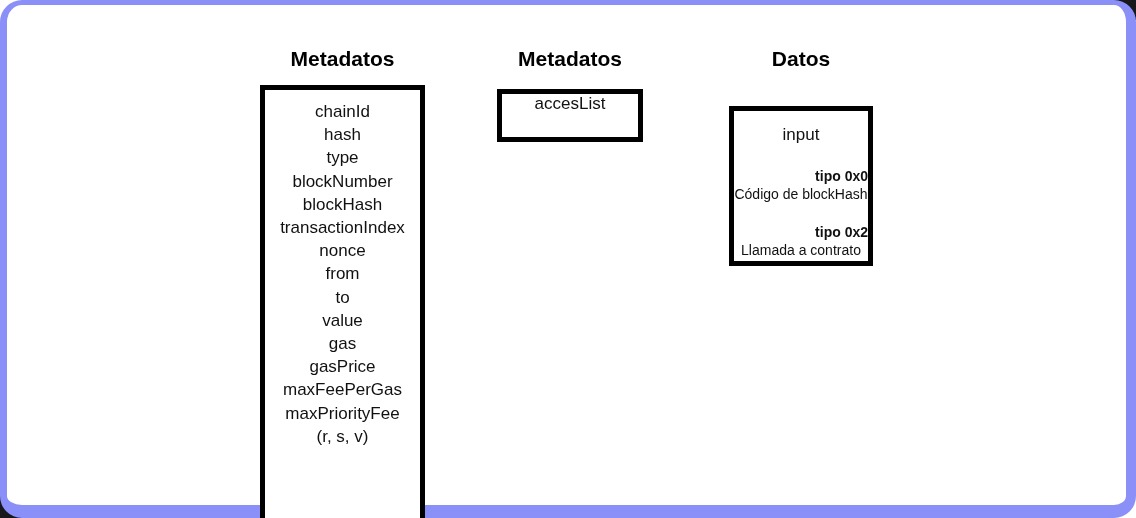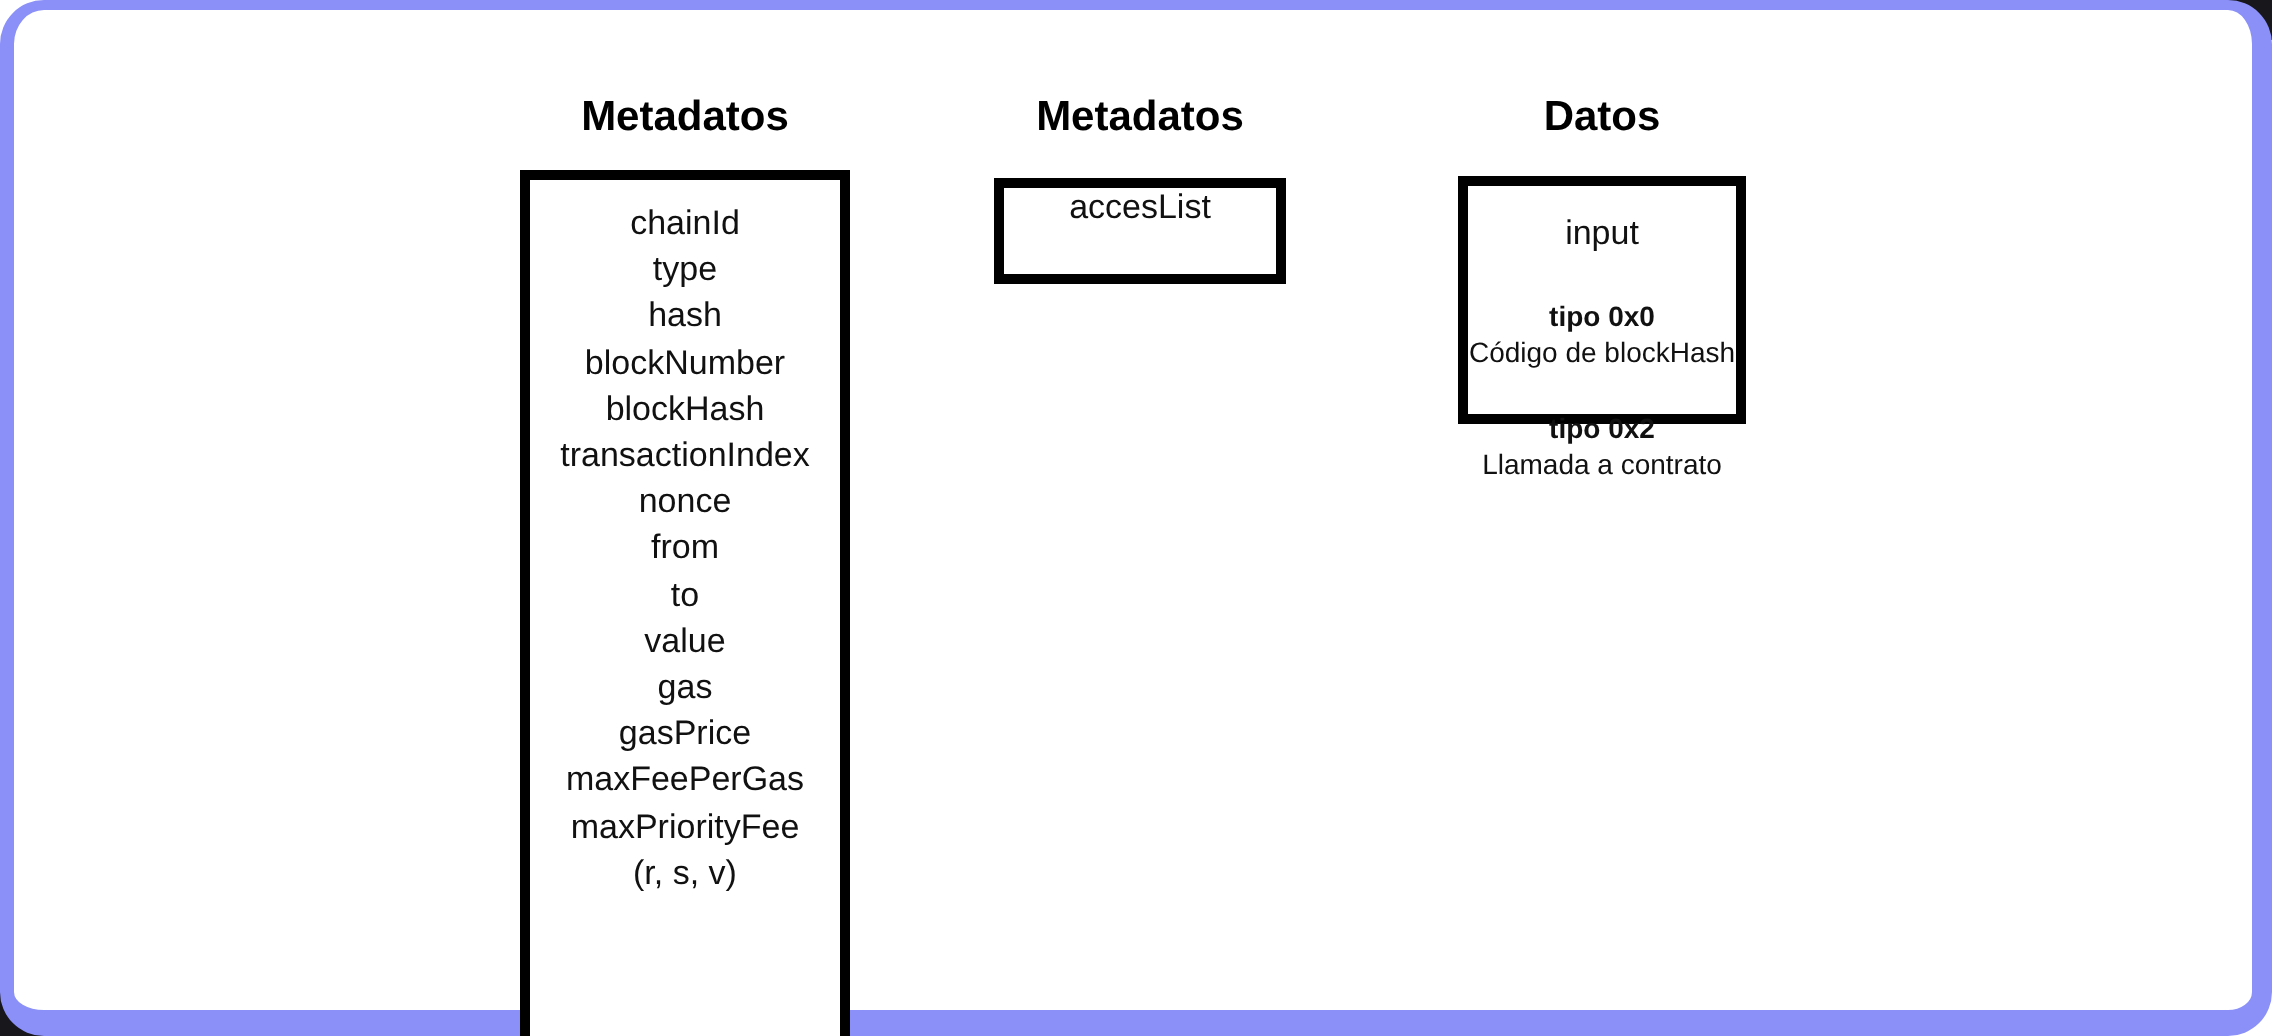--- a/index.html
+++ b/index.html
@@ -76,51 +76,51 @@
     margin-top: 18px;
     height: 53px;
     display: flex;
     justify-content: center;
     font-size: 17px;
   }
 
   
   .col-datos { left: 729px; top: 46px; width: 144px; }
   .col-datos .box {
-    margin-top: 17px;
-    height: 124px;
+    margin-top: 35px;
+    height: 160px;
     padding-top: 12px;
   }
   .col-datos .input-line {
     font-size: 17px;
     line-height: 24px;
   }
   .col-datos .entry {
     margin-top: 20px;
     font-size: 14px;
     line-height: 18px;
     white-space: nowrap;
   }
   .col-datos .entry:first-of-type { margin-top: 14px; }
-  .col-datos .tipo { font-weight: 700; }
+  .col-datos .tipo { font-weight: 700; text-align: right; }
 </style>
 </head>
 <body>
 
 <div class="stage">
   <div class="corner-dark tr"></div>
   <div class="corner-dark bl"></div>
   <div class="frame"></div>
 
   <div class="col col-meta">
     <h2>Metadatos</h2>
     <div class="box">
       <span class="field">chainId</span>
+      <span class="field">hash</span>
       <span class="field">type</span>
-      <span class="field">hash</span>
       <span class="field">blockNumber</span>
       <span class="field">blockHash</span>
       <span class="field">transactionIndex</span>
       <span class="field">nonce</span>
       <span class="field">from</span>
       <span class="field">to</span>
       <span class="field">value</span>
       <span class="field">gas</span>
       <span class="field">gasPrice</span>
       <span class="field">maxFeePerGas</span>

